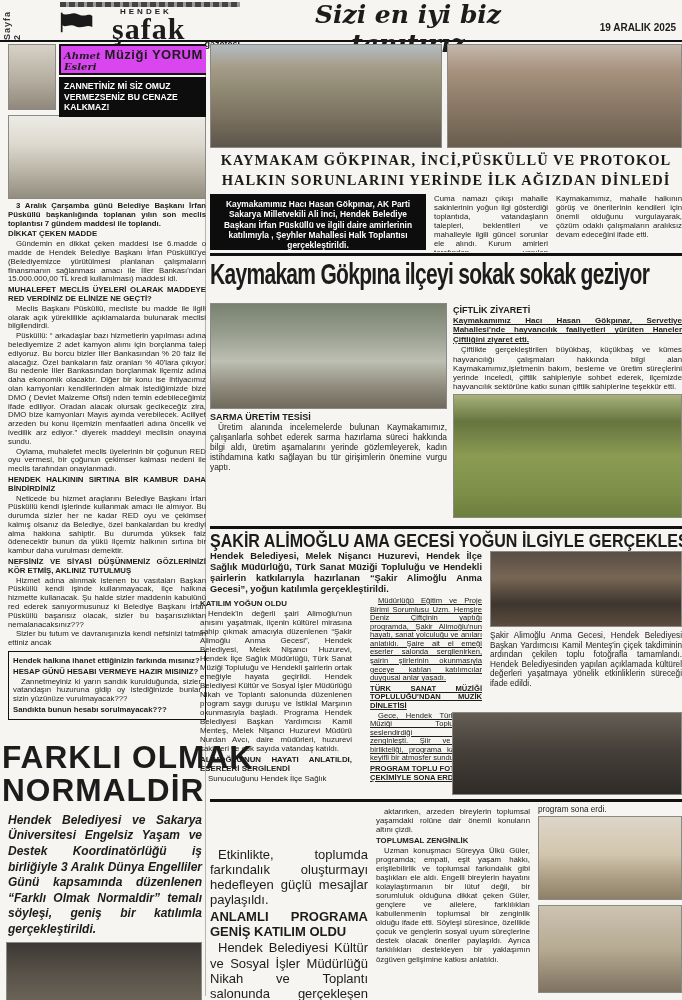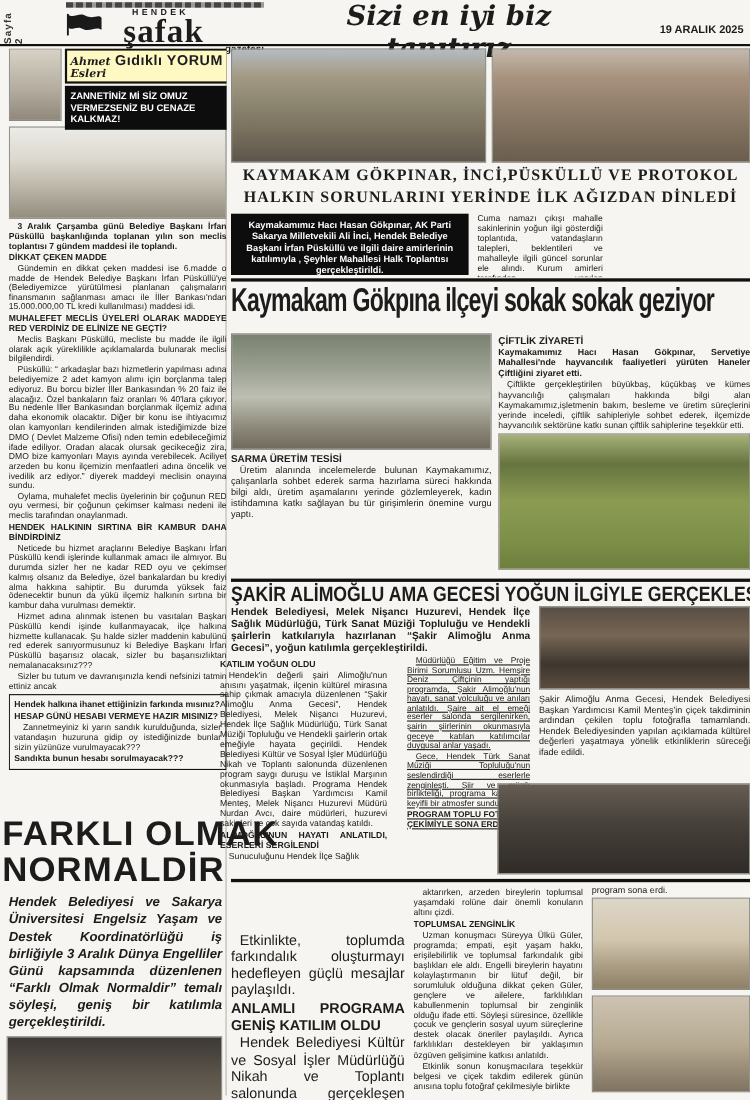--- a/index.html
+++ b/index.html
@@ -25,21 +25,21 @@
   .para{margin:0 0 1px;text-indent:8px;}
   .para.s-head{text-indent:0;font-weight:700;margin-top:2px;}
   .para.s-lead-bold{text-indent:8px;font-weight:700;}
   .rule{position:absolute;height:3px;background:#111;}
   .vsep{position:absolute;left:205px;top:44px;width:1px;height:952px;background:#b9b5ac;}
   
   .leftcol{position:absolute;left:8px;top:44px;width:198px;height:700px;overflow:hidden;}
   .yorum-box{display:flex;gap:3px;height:68px;}
   .author-ph{width:48px;height:66px;flex:none;}
   .yorum-right{flex:1;display:flex;flex-direction:column;gap:2px;}
-  .yorum-title{border:2px solid #111;background:#fef9c3;padding:1px 3px;display:flex;align-items:baseline;gap:4px;}
+  .yorum-title{border:2px solid #111;background:#d946ef;padding:1px 3px;display:flex;align-items:baseline;gap:4px;}
   .y-author{font-family:"DejaVu Serif",serif;font-style:italic;font-weight:700;font-size:10px;}
   .y-title{font-weight:700;font-size:13px;letter-spacing:.5px;white-space:nowrap;}
   .yorum-teaser{background:#0d0d0d;color:#fff;font-weight:700;font-size:8.6px;line-height:1.25;
                 padding:4px 5px;flex:1;}
   .ph-meeting-box{height:84px;margin:3px 0;}
   .y-body{font-size:7.8px;line-height:1.13;text-align:justify;}
   .y-boxed{border:1.5px solid #111;padding:3px 4px;margin-top:3px;font-size:7.8px;line-height:1.13;text-align:justify;}
   
   .farkli{position:absolute;left:2px;top:742px;width:204px;}
   .f-head{font-size:31px;font-weight:800;letter-spacing:1px;line-height:1.06;transform:scaleX(1.02);transform-origin:left;white-space:nowrap;}
@@ -56,21 +56,21 @@
             font-size:8.4px;line-height:1.22;padding:5px 6px;text-align:center;height:56px;}
   .icol{font-size:7.8px;line-height:1.16;text-align:justify;}
   .icol1{width:114px;}
   .icol2{flex:1;}
   
   .sokak-head{position:absolute;left:210px;top:257px;width:472px;font-size:30px;font-weight:800;
               letter-spacing:-1px;white-space:nowrap;transform:scaleX(.70);transform-origin:left center;}
   .sarma{position:absolute;left:210px;top:303px;width:237px;}
   .sarma-ph{height:106px;margin-bottom:3px;}
   .sec-head{font-weight:700;font-size:9px;margin:2px 0 1px;}
-  .sec-lead{font-weight:700;font-size:8.4px;line-height:1.18;text-align:justify;}
+  .sec-lead{font-weight:700;font-size:8.4px;line-height:1.18;text-align:justify;text-decoration:underline;}
   .sec-body{font-size:8.4px;line-height:1.18;text-align:justify;text-indent:8px;margin-top:1px;}
   .ciftlik{position:absolute;left:453px;top:303px;width:229px;}
   .ciftlik .sec-lead{font-size:8px;}
   .ciftlik .sec-body{font-size:7.8px;}
   .ciftlik-ph{height:124px;margin-top:3px;}
   
   .sakir-head{position:absolute;left:210px;top:530px;width:472px;font-size:19px;font-weight:800;
               letter-spacing:0px;white-space:nowrap;transform:scaleX(.845);transform-origin:left center;}
   .sakir-lead{position:absolute;left:210px;top:551px;width:272px;font-size:9.3px;font-weight:700;
               line-height:1.2;text-align:justify;}
@@ -130,21 +130,21 @@
   </div>
 
   <div class="vsep"></div>
 
   <div class="leftcol">
     <div class="yorum-box">
       <div class="photo ph-author author-ph"></div>
       <div class="yorum-right">
         <div class="yorum-title">
           <span class="y-author">Ahmet Esleri</span>
-          <span class="y-title">Gıdıklı YORUM</span>
+          <span class="y-title">Müziği YORUM</span>
         </div>
         <div class="yorum-teaser">ZANNETİNİZ Mİ SİZ OMUZ VERMEZSENİZ BU CENAZE KALKMAZ!</div>
       </div>
     </div>
     <div class="photo ph-meeting ph-meeting-box"></div>
     <div class="y-body">
 
         <p class="para s-lead-bold">3 Aralık Çarşamba günü Belediye Başkanı İrfan Püsküllü başkanlığında toplanan yılın son meclis toplantısı 7 gündem maddesi ile toplandı.</p>
 
         <p class="para s-head">DİKKAT ÇEKEN MADDE</p>
@@ -156,20 +156,21 @@
         <p class="para s-normal">Meclis Başkanı Püsküllü, mecliste bu madde ile ilgili olarak açık yüreklilikle açıklamalarda bulunarak meclisi bilgilendirdi.</p>
 
         <p class="para s-normal">Püsküllü: “ arkadaşlar bazı hizmetlerin yapılması adına belediyemize 2 adet kamyon alımı için borçlanma talep ediyoruz. Bu borcu bizler İller Bankasından % 20 faiz ile alacağız. Özel bankaların faiz oranları % 40'lara çıkıyor. Bu nedenle İller Bankasından borçlanmak ilçemiz adına daha ekonomik olacaktır. Diğer bir konu ise ihtiyacımız olan kamyonları kendilerinden almak istediğimizde bize DMO ( Devlet Malzeme Ofisi) nden temin edebileceğimiz ifade ediliyor. Oradan alacak olursak gecikeceğiz zira, DMO bize kamyonları Mayıs ayında verebilecek. Aciliyet arzeden bu konu ilçemizin menfaatleri adına öncelik ve ivedilik arz ediyor.” diyerek maddeyi meclisin onayına sundu.</p>
 
         <p class="para s-normal">Oylama, muhalefet meclis üyelerinin bir çoğunun RED oyu vermesi, bir çoğunun çekimser kalması nedeni ile meclis tarafından onaylanmadı.</p>
 
         <p class="para s-head">HENDEK HALKININ SIRTINA BİR KAMBUR DAHA BİNDİRDİNİZ</p>
 
         <p class="para s-normal">Neticede bu hizmet araçlarını Belediye Başkanı İrfan Püsküllü kendi işlerinde kullanmak amacı ile almıyor. Bu durumda sizler her ne kadar RED oyu ve çekimser kalmış olsanız da Belediye, özel bankalardan bu krediyi alma hakkına sahiptir. Bu durumda yüksek faiz ödenecektir bunun da yükü ilçemiz halkının sırtına bir kambur daha vurulması demektir.</p>
 
+        <p class="para s-head">NEFSİNİZ VE SİYASİ DÜŞÜNMENİZ GÖZLERİNİZİ KÖR ETMİŞ, AKLINIZ TUTULMUŞ</p>
 
         <p class="para s-normal">Hizmet adına alınmak istenen bu vasıtaları Başkan Püsküllü kendi işinde kullanmayacak, ilçe halkına hizmette kullanacak. Şu halde sizler maddenin kabulünü red ederek sanıyormusunuz ki Belediye Başkanı İrfan Püsküllü başarısız olacak, sizler bu başarısızlıktan nemalanacaksınız???</p>
 
         <p class="para s-normal">Sizler bu tutum ve davranışınızla kendi nefsinizi tatmin ettiniz ancak</p>
 
     </div>
     <div class="y-boxed">
 
         <p class="para s-head">Hendek halkına ihanet ettiğinizin farkında mısınız?</p>
 
@@ -190,20 +191,21 @@
   </div>
 
   <div class="topphotos">
     <div class="photo ph-out1 tp1"></div>
     <div class="photo ph-out2 tp2"></div>
   </div>
   <div class="head1">KAYMAKAM GÖKPINAR, İNCİ,PÜSKÜLLÜ VE PROTOKOL HALKIN SORUNLARINI YERİNDE İLK AĞIZDAN DİNLEDİ</div>
   <div class="inforow">
     <div class="blackbox">Kaymakamımız Hacı Hasan Gökpınar, AK Parti Sakarya Milletvekili Ali İnci, Hendek Belediye Başkanı İrfan Püsküllü ve ilgili daire amirlerinin katılımıyla , Şeyhler Mahallesi Halk Toplantısı gerçekleştirildi.</div>
     <div class="icol icol1">Cuma namazı çıkışı mahalle sakinlerinin yoğun ilgi gösterdiği toplantıda, vatandaşların talepleri, beklentileri ve mahalleyle ilgili güncel sorunlar ele alındı. Kurum amirleri tarafından yapılan bilgilendirmeler sonrası vatandaşların soruları yanıtlandı.</div>
+    <div class="icol icol2">Kaymakamımız, mahalle halkının görüş ve önerilerinin kendileri için önemli olduğunu vurgulayarak, çözüm odaklı çalışmaların aralıksız devam edeceğini ifade etti.</div>
   </div>
   <div class="rule" style="left:210px;top:253px;width:472px;"></div>
 
   <div class="sokak-head">Kaymakam Gökpına ilçeyi sokak sokak geziyor</div>
   <div class="sarma">
     <div class="photo ph-sarma sarma-ph"></div>
     <div class="sec-head">SARMA ÜRETİM TESİSİ</div>
     <div class="sec-body">Üretim alanında incelemelerde bulunan Kaymakamımız, çalışanlarla sohbet ederek sarma hazırlama süreci hakkında bilgi aldı, üretim aşamalarını yerinde gözlemleyerek, kadın istihdamına katkı sağlayan bu tür girişimlerin önemine vurgu yaptı.</div>
   </div>
   <div class="ciftlik">
@@ -224,20 +226,21 @@
 
       <p class="para s-head">ALİMOĞLU'NUN HAYATI ANLATILDI, ESERLERİ SERGİLENDİ</p>
 
       <p class="para s-normal">Sunuculuğunu Hendek İlçe Sağlık</p>
 
   </div>
   <div class="sakir-c2">
 
       <p class="para s-normal">Müdürlüğü Eğitim ve Proje Birimi Sorumlusu Uzm. Hemşire Deniz Çiftçinin yaptığı programda, Şakir Alimoğlu'nun hayatı, sanat yolculuğu ve anıları anlatıldı. Şaire ait el emeği eserler salonda sergilenirken, şairin şiirlerinin okunmasıyla geceye katılan katılımcılar duygusal anlar yaşadı.</p>
 
+      <p class="para s-head">TÜRK SANAT MÜZİĞİ TOPLULUĞU'NDAN MÜZİK DİNLETİSİ</p>
 
       <p class="para s-normal">Gece, Hendek Türk Sanat Müziği Topluluğu'nun seslendirdiği eserlerle zenginleşti. Şiir ve müzik birlikteliği, programa katılanlara keyifli bir atmosfer sundu.</p>
 
       <p class="para s-head">PROGRAM TOPLU FOTOĞRAF ÇEKİMİYLE SONA ERDİ</p>
 
   </div>
   <div class="photo ph-gala gala-ph"></div>
   <div class="sakir-cap">Şakir Alimoğlu Anma Gecesi, Hendek Belediyesi Başkan Yardımcısı Kamil Menteş'in çiçek takdiminin ardından çekilen toplu fotoğrafla tamamlandı. Hendek Belediyesinden yapılan açıklamada kültürel değerleri yaşatmaya yönelik etkinliklerin süreceği ifade edildi.</div>
   <div class="photo ph-choir choir-ph"></div>
   <div class="rule" style="left:210px;top:799px;width:472px;"></div>
@@ -252,21 +255,20 @@
 
   </div>
   <div class="bot2">
 
       <p class="para s-normal">aktarırken, arzeden bireylerin toplumsal yaşamdaki rolüne dair önemli konuların altını çizdi.</p>
 
       <p class="para s-head">TOPLUMSAL ZENGİNLİK</p>
 
       <p class="para s-normal">Uzman konuşmacı Süreyya Ülkü Güler, programda; empati, eşit yaşam hakkı, erişilebilirlik ve toplumsal farkındalık gibi başlıkları ele aldı. Engelli bireylerin hayatını kolaylaştırmanın bir lütuf değil, bir sorumluluk olduğuna dikkat çeken Güler, gençlere ve ailelere, farklılıkları kabullenmenin toplumsal bir zenginlik olduğu ifade etti. Söyleşi süresince, özellikle çocuk ve gençlerin sosyal uyum süreçlerine destek olacak öneriler paylaşıldı. Ayrıca farklılıkları destekleyen bir yaklaşımın özgüven gelişimine katkısı anlatıldı.</p>
 
-      <p class="para s-normal">Etkinlik sonun konuşmacılara teşekkür belgesi ve çiçek takdim edilerek günün anısına toplu fotoğraf çekilmesiyle birlikte</p>
 
   </div>
   <div class="bot3">
     <p class="bot3-txt">program sona erdi.</p>
     <div class="photo ph-stage1 stage1"></div>
     <div class="photo ph-stage2 stage2"></div>
   </div>
 
 </div>
 

